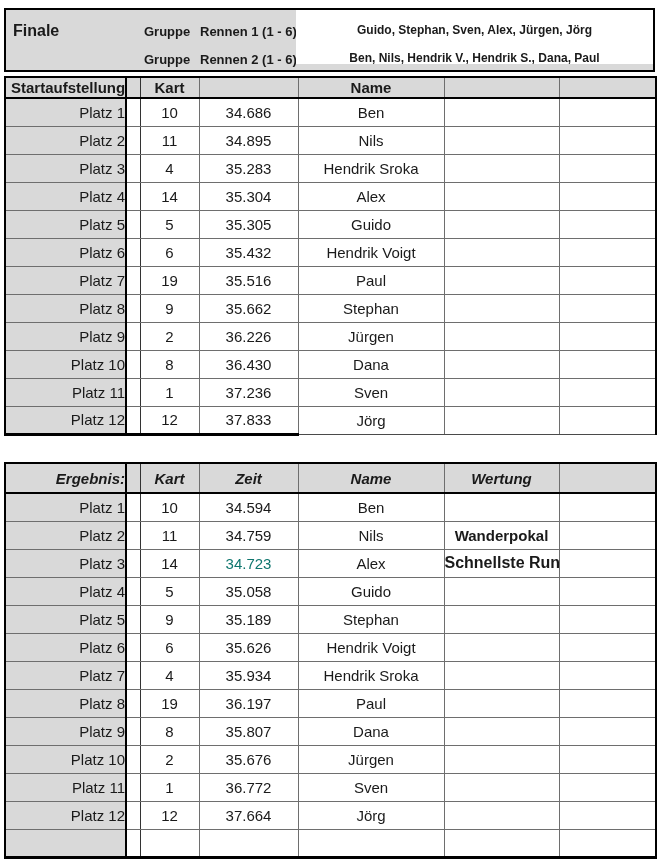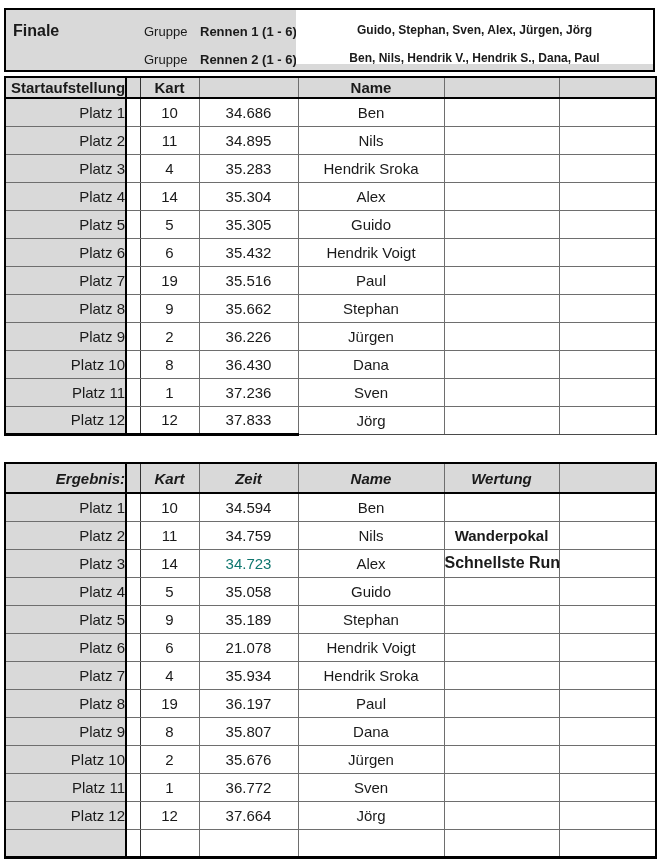--- a/index.html
+++ b/index.html
@@ -6,21 +6,21 @@
   .sheet{
     position:relative;width:661px;height:864px;background:#ffffff;
     font-family:"Liberation Sans", sans-serif;color:#1a1a1a;overflow:hidden;
   }
   
   .head-block{
     position:absolute;left:4px;top:8px;width:651px;height:64px;
     background:var(--fill);border:2px solid var(--outer);box-sizing:border-box;
   }
   .finale{position:absolute;left:7px;top:12px;font-size:16px;font-weight:bold;}
-  .grp-label{position:absolute;font-size:13px;font-weight:normal;text-align:center;}
+  .grp-label{position:absolute;font-size:13px;font-weight:bold;text-align:center;}
   .race-label{position:absolute;font-size:13px;font-weight:bold;}
   .grp1{left:138px;top:14px;} .race1{left:194px;top:14px;}
   .grp2{left:138px;top:42px;} .race2{left:194px;top:42px;}
   .names-panel{
     position:absolute;left:290px;top:0;right:0;height:54px;background:#ffffff;
   }
   .names-line{position:absolute;left:0;width:100%;text-align:center;
     font-size:12px;font-weight:bold;}
   .names1{top:13px;} .names2{top:41px;}
   
@@ -260,21 +260,21 @@
           <td class="thickbot">9</td>
           <td class="thickbot">35.189</td>
           <td>Stephan</td>
           <td class="wertung"></td>
           <td></td>
         </tr>
         <tr>
           <td class="label thickbot">Platz 6</td>
           <td class="spacer thickbot"></td>
           <td class="thickbot">6</td>
-          <td class="thickbot">21.078</td>
+          <td class="thickbot">35.626</td>
           <td>Hendrik Voigt</td>
           <td class="wertung"></td>
           <td></td>
         </tr>
         <tr>
           <td class="label thickbot">Platz 7</td>
           <td class="spacer thickbot"></td>
           <td class="thickbot">4</td>
           <td class="thickbot">35.934</td>
           <td>Hendrik Sroka</td>

